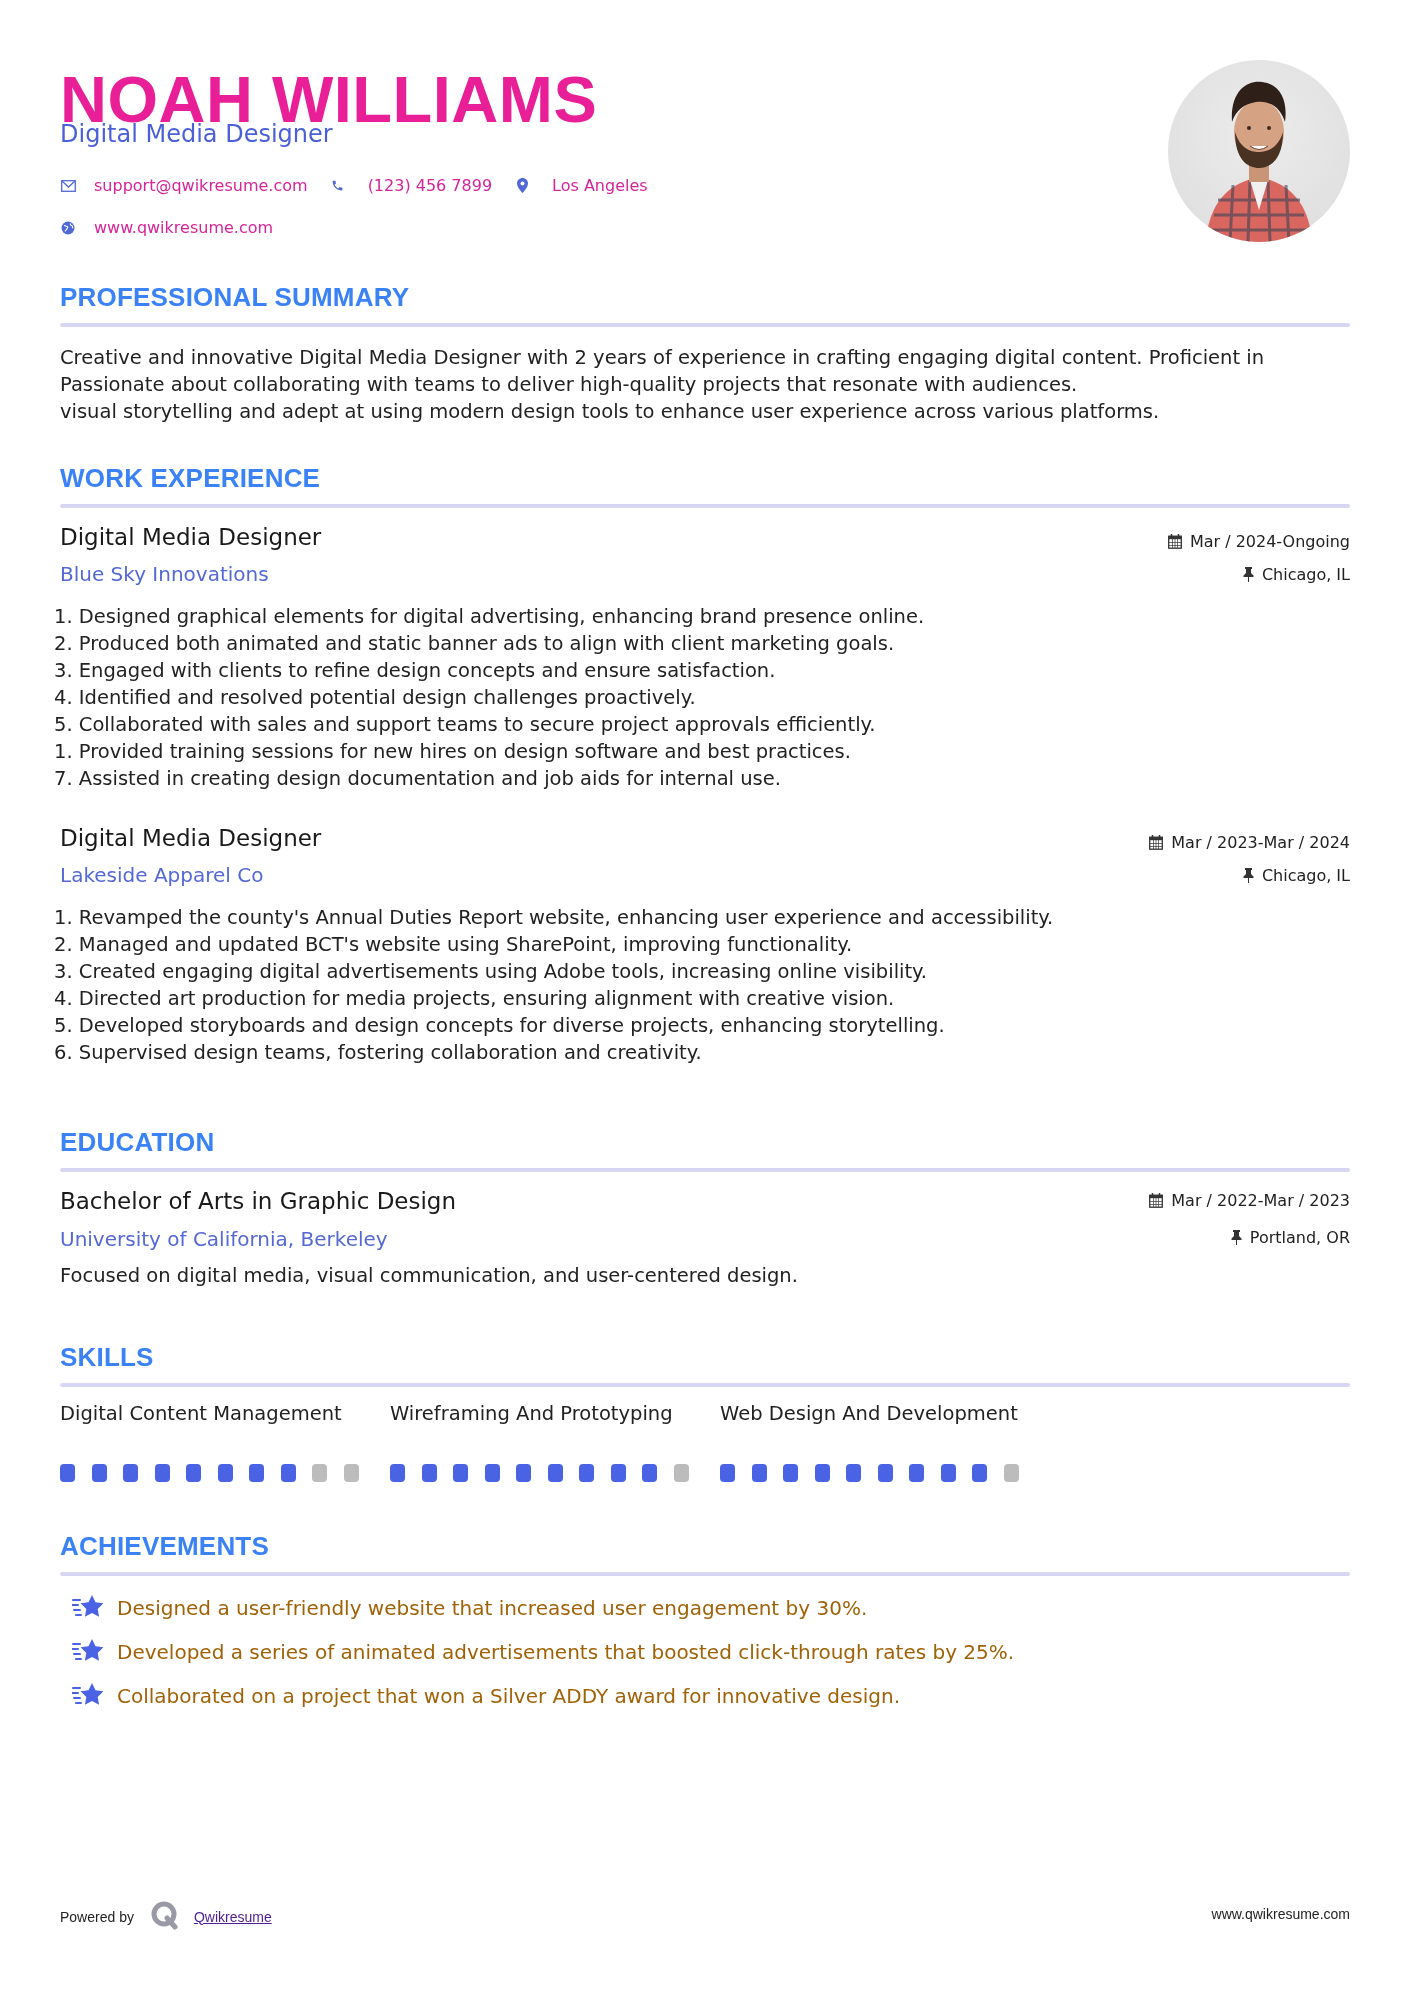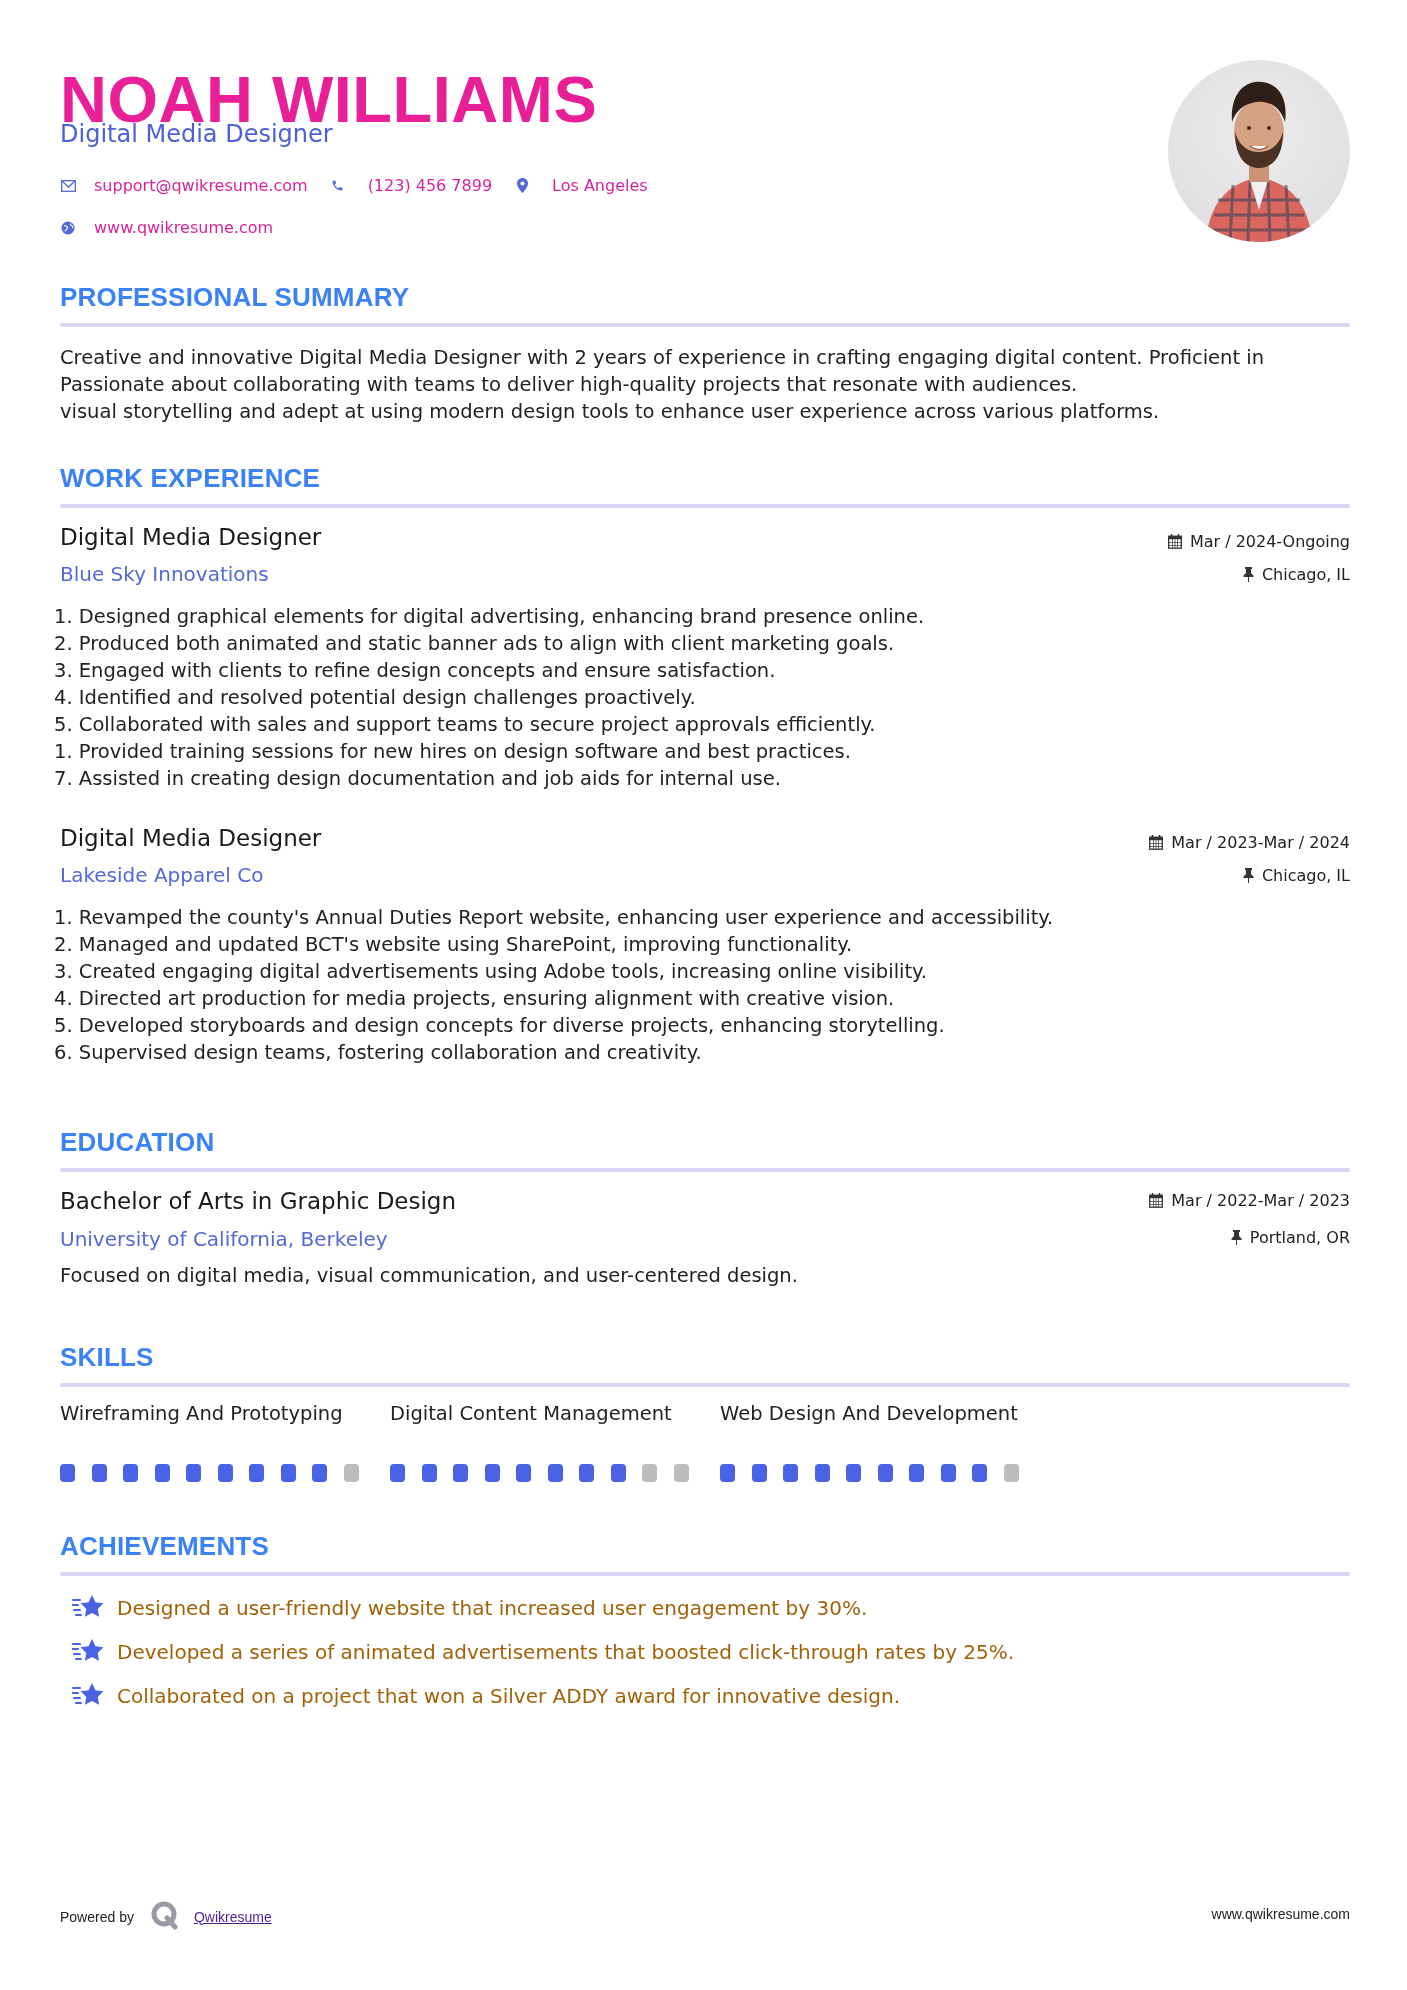--- a/index.html
+++ b/index.html
@@ -210,46 +210,46 @@
     <span>Portland, OR</span>
   </div>
   <div class="para" style="top:1262px;">Focused on digital media, visual communication, and user-centered design.</div>
 
   <div class="section-h" style="top:1342px;">
     <h2>SKILLS</h2>
     <div class="rule"></div>
   </div>
   <div class="skills">
     <div class="skill">
+      <div class="skill-name">Digital Content Management</div>
+      <div class="dots">
+        <span class="dot"></span>
+          <span class="dot"></span>
+          <span class="dot"></span>
+          <span class="dot"></span>
+          <span class="dot"></span>
+          <span class="dot"></span>
+          <span class="dot"></span>
+          <span class="dot"></span>
+          <span class="dot off"></span>
+          <span class="dot off"></span>
+      </div>
+    </div>
+    <div class="skill">
       <div class="skill-name">Wireframing And Prototyping</div>
       <div class="dots">
         <span class="dot"></span>
           <span class="dot"></span>
           <span class="dot"></span>
           <span class="dot"></span>
           <span class="dot"></span>
           <span class="dot"></span>
           <span class="dot"></span>
           <span class="dot"></span>
           <span class="dot"></span>
-          <span class="dot off"></span>
-      </div>
-    </div>
-    <div class="skill">
-      <div class="skill-name">Digital Content Management</div>
-      <div class="dots">
-        <span class="dot"></span>
-          <span class="dot"></span>
-          <span class="dot"></span>
-          <span class="dot"></span>
-          <span class="dot"></span>
-          <span class="dot"></span>
-          <span class="dot"></span>
-          <span class="dot"></span>
-          <span class="dot off"></span>
           <span class="dot off"></span>
       </div>
     </div>
     <div class="skill">
       <div class="skill-name">Web Design And Development</div>
       <div class="dots">
         <span class="dot"></span>
           <span class="dot"></span>
           <span class="dot"></span>
           <span class="dot"></span>

